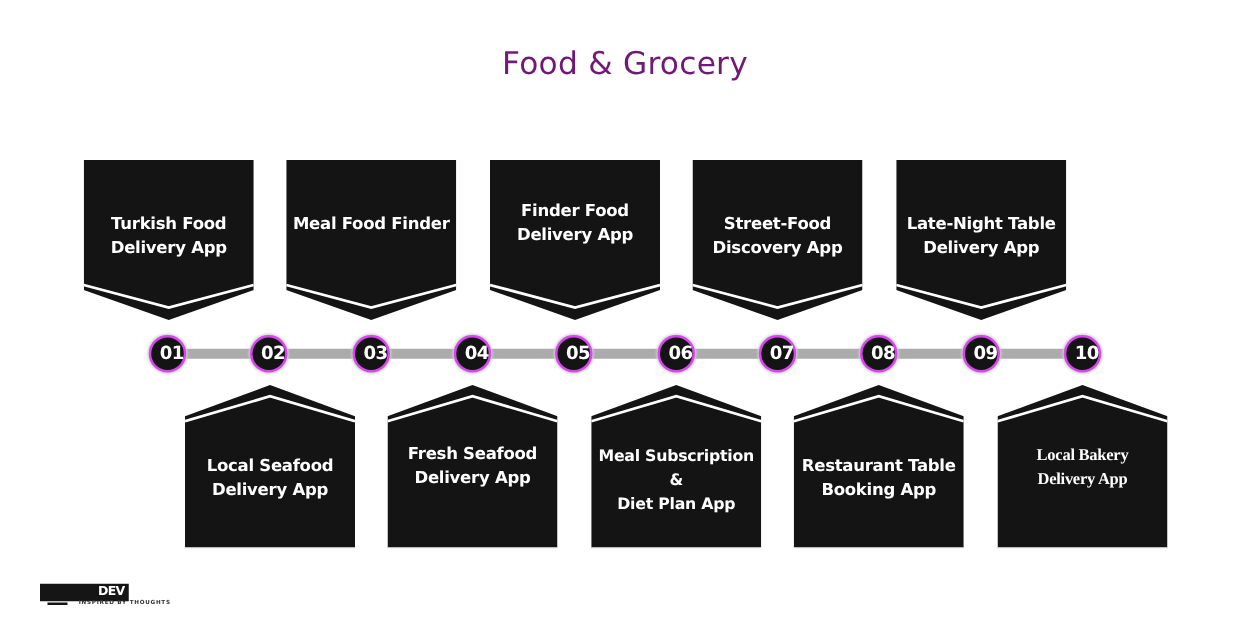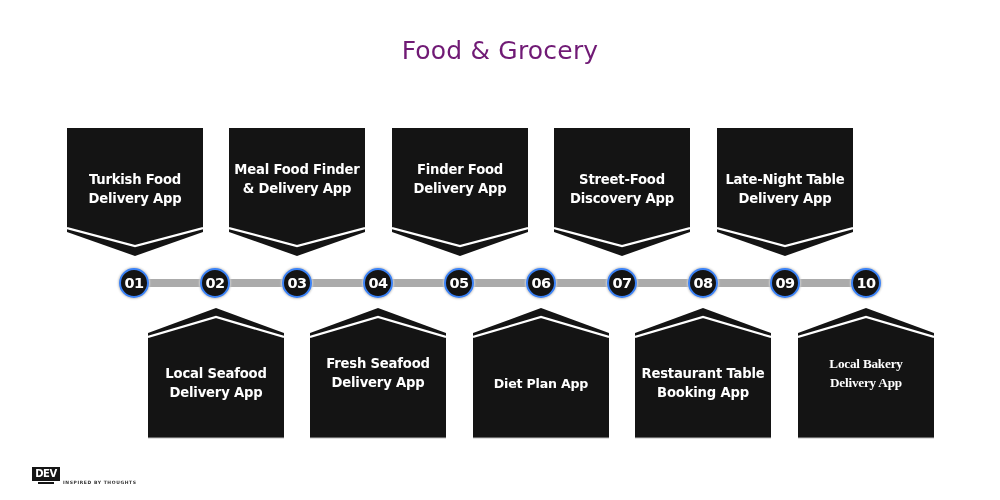--- a/index.html
+++ b/index.html
@@ -6,23 +6,23 @@
   body { width: 1000px; height: 500px; position: relative; overflow: hidden; font-family: "DejaVu Sans", "Liberation Sans", sans-serif; }
   .title { position: absolute; top: 36px; left: 0; width: 1000px; text-align: center; font-size: 25px; color: #701a75; letter-spacing: 0.2px; }
   .timeline-line { position: absolute; left: 134px; width: 732px; top: 279px; height: 8px; background: #ababab; }
   .card { position: absolute; width: 136px; }
   .card svg { position: absolute; left: 0; top: 0; }
   .card-text { position: absolute; left: 0; width: 136px; text-align: center; color: #ffffff; font-size: 13.2px; font-weight: bold; line-height: 19px; letter-spacing: -0.2px; }
   .card.top { top: 128px; height: 130px; }
   .card.top .card-text { top: 26px; height: 70px; display: flex; align-items: center; justify-content: center; }
   .card.bottom { top: 307px; height: 132px; }
   .card.bottom .card-text { top: 40px; height: 72px; display: flex; align-items: center; justify-content: center; }
-  .num { position: absolute; top: 268px; width: 26px; height: 26px; margin-left: -15px; border-radius: 50%; background: #141414; border: 2px solid #3b82f6; box-shadow: 0 0 2px 1px #cfcfcf; color: #fff; font-weight: bold; font-size: 14.5px; line-height: 26px; text-align: center; letter-spacing: -0.5px; }
+  .num { position: absolute; top: 268px; width: 26px; height: 26px; margin-left: -15px; border-radius: 50%; background: #141414; border: 2px solid #d946ef; box-shadow: 0 0 2px 1px #cfcfcf; color: #fff; font-weight: bold; font-size: 14.5px; line-height: 26px; text-align: right; letter-spacing: -0.5px; }
   .logo { position: absolute; left: 32px; top: 467px; height: 20px; }
-  .logo-dev { position: absolute; left: 0; top: 0; width: 28px; height: 14px; background: #151515; color: #fff; font-weight: bold; font-size: 10px; line-height: 14px; text-align: center; letter-spacing: -0.5px; }
+  .logo-dev { position: absolute; left: 0; top: 0; width: 28px; height: 14px; background: #151515; color: #fff; font-weight: bold; font-size: 10px; line-height: 14px; text-align: center; letter-spacing: -0.5px; padding-left: 43px; }
   .logo-dev-stand { position: absolute; left: 6px; top: 15px; width: 16px; height: 2px; background: #151515; }
   .logo-name { position: absolute; left: 30px; top: -1px; font-weight: bold; font-size: 12px; color: #8b5cf6; letter-spacing: -0.3px; white-space: nowrap; line-height: 14px; margin-top: 40px; }
   .logo-dot { display: inline-block; width: 9px; height: 9px; border-radius: 50%; background: #f0a830; vertical-align: -1px; margin: 0 1px; }
   .logo-tag { position: absolute; left: 31px; top: 13px; font-size: 4.5px; font-weight: bold; color: #333; letter-spacing: 0.6px; white-space: nowrap; }
 </style>
 </head>
 <body>
 
 <div class="title">Food &amp; Grocery</div>
 
@@ -41,21 +41,20 @@
     </div>
 </div>
 <div class="card top" style="left:229px;">
   <svg width="136" height="130">
     <polygon points="0,0 136,0 136,104 68,128 0,104" fill="#141414"></polygon>
     <polyline points="0,100 68,118 136,100" fill="none" stroke="#ffffff" stroke-width="2.2"></polyline>
   </svg>
   <div class="card-text" style="top:16px;">
       <div>
         <div>Meal Food Finder</div>
-        <div>&amp; Delivery App</div>
       </div>
     </div>
 </div>
 <div class="card top" style="left:392px;">
   <svg width="136" height="130">
     <polygon points="0,0 136,0 136,104 68,128 0,104" fill="#141414"></polygon>
     <polyline points="0,100 68,118 136,100" fill="none" stroke="#ffffff" stroke-width="2.2"></polyline>
   </svg>
   <div class="card-text" style="top:16px;">
       <div>
@@ -127,20 +126,21 @@
     </div>
 </div>
 <div class="card bottom" style="left:473px;">
   <svg width="136" height="132">
     <polygon points="0,26 68,1 136,26 136,131 0,131" fill="#141414"></polygon>
     <polyline points="0,30 68,10 136,30" fill="none" stroke="#ffffff" stroke-width="2.2"></polyline>
     <line x1="0" y1="131" x2="136" y2="131" stroke="#bdbdbd" stroke-width="1"></line>
   </svg>
   <div class="card-text" style="font-size:12.6px;">
       <div>
+        <div>Meal Subscription &amp;</div>
         <div>Diet Plan App</div>
       </div>
     </div>
 </div>
 <div class="card bottom" style="left:635px;">
   <svg width="136" height="132">
     <polygon points="0,26 68,1 136,26 136,131 0,131" fill="#141414"></polygon>
     <polyline points="0,30 68,10 136,30" fill="none" stroke="#ffffff" stroke-width="2.2"></polyline>
     <line x1="0" y1="131" x2="136" y2="131" stroke="#bdbdbd" stroke-width="1"></line>
   </svg>

